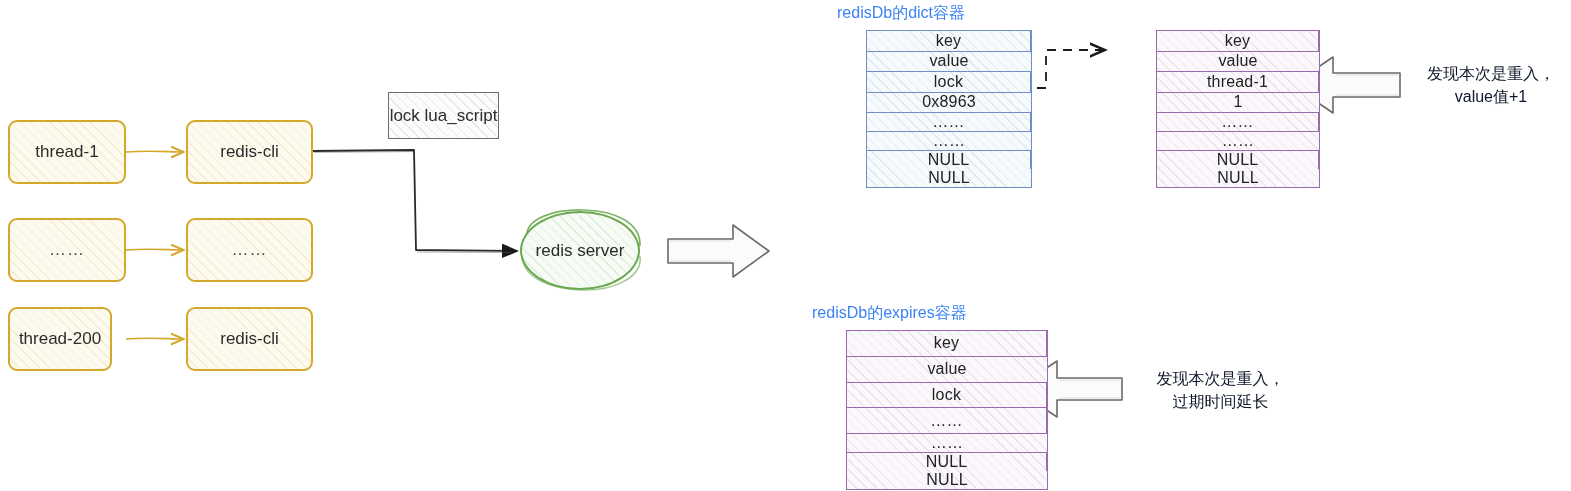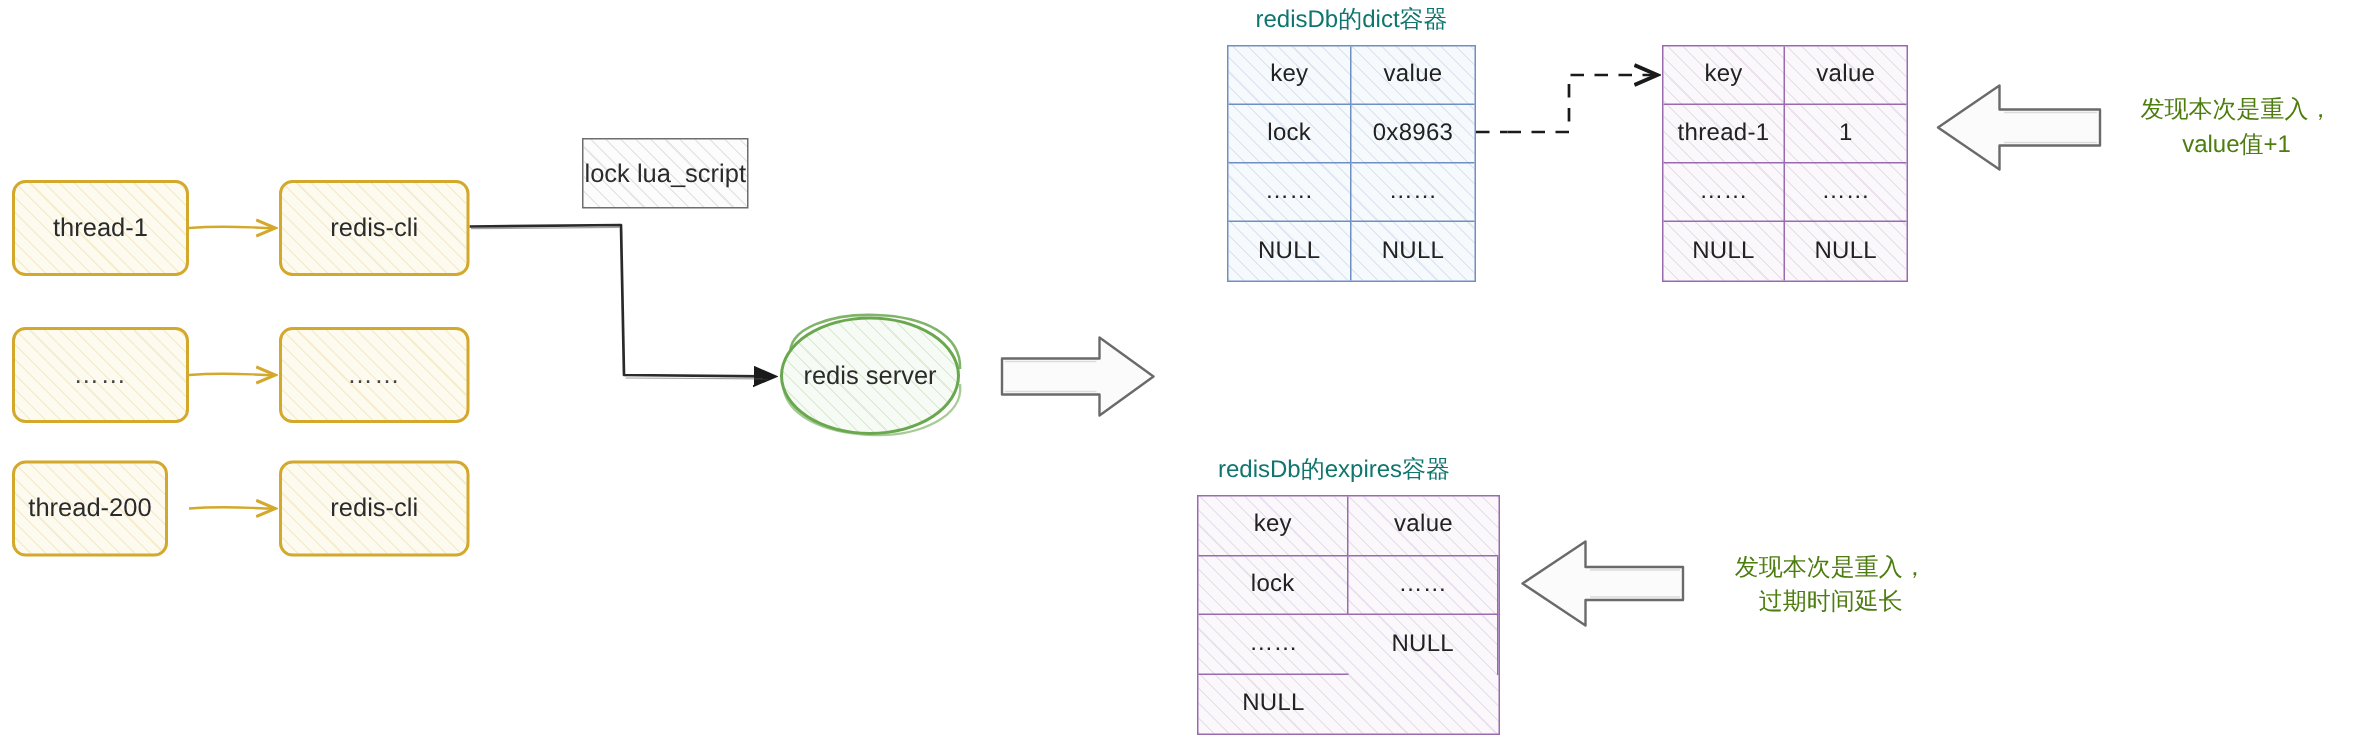--- a/index.html
+++ b/index.html
@@ -99,22 +99,23 @@
     border-radius: 50%;
     font-size: 17px;
     color: #2b2b2b;
   }
 
   
   .tbl {
     position: absolute;
     box-sizing: border-box;
     display: grid;
-    grid-template-columns: 1fr 1fr;
+    grid-template-columns: 1fr;
     grid-template-rows: repeat(4, 1fr);
+    margin-left: 48px;
   }
   .tbl .cell {
     box-sizing: border-box;
     display: flex;
     align-items: center;
     justify-content: center;
     font-size: 16px;
     color: #222;
     letter-spacing: 0.2px;
   }
@@ -124,30 +125,30 @@
   .tbl-blue .cell.lastrow { border-bottom: none; }
 
   .tbl-purple { border: 1.7px solid #9a6aaf; }
   .tbl-purple .cell { border-right: 1.7px solid #9a6aaf; border-bottom: 1.7px solid #9a6aaf; }
   .tbl-purple .cell.lastcol { border-right: none; }
   .tbl-purple .cell.lastrow { border-bottom: none; }
 
   .tbl-title {
     position: absolute;
     font-size: 16px;
-    color: #0f766e;
+    color: #3b82f6;
     white-space: nowrap;
   }
 
   
   .annot {
     position: absolute;
     font-size: 16px;
     line-height: 1.45;
-    color: #4d7c0f;
+    color: #0f172a;
     text-align: center;
     white-space: pre-line;
   }
 
   .ellipsis { letter-spacing: 1px; color: #444; }
 
   svg.overlay {
     position: absolute;
     left: 0; top: 0;
     width: 1571px;

